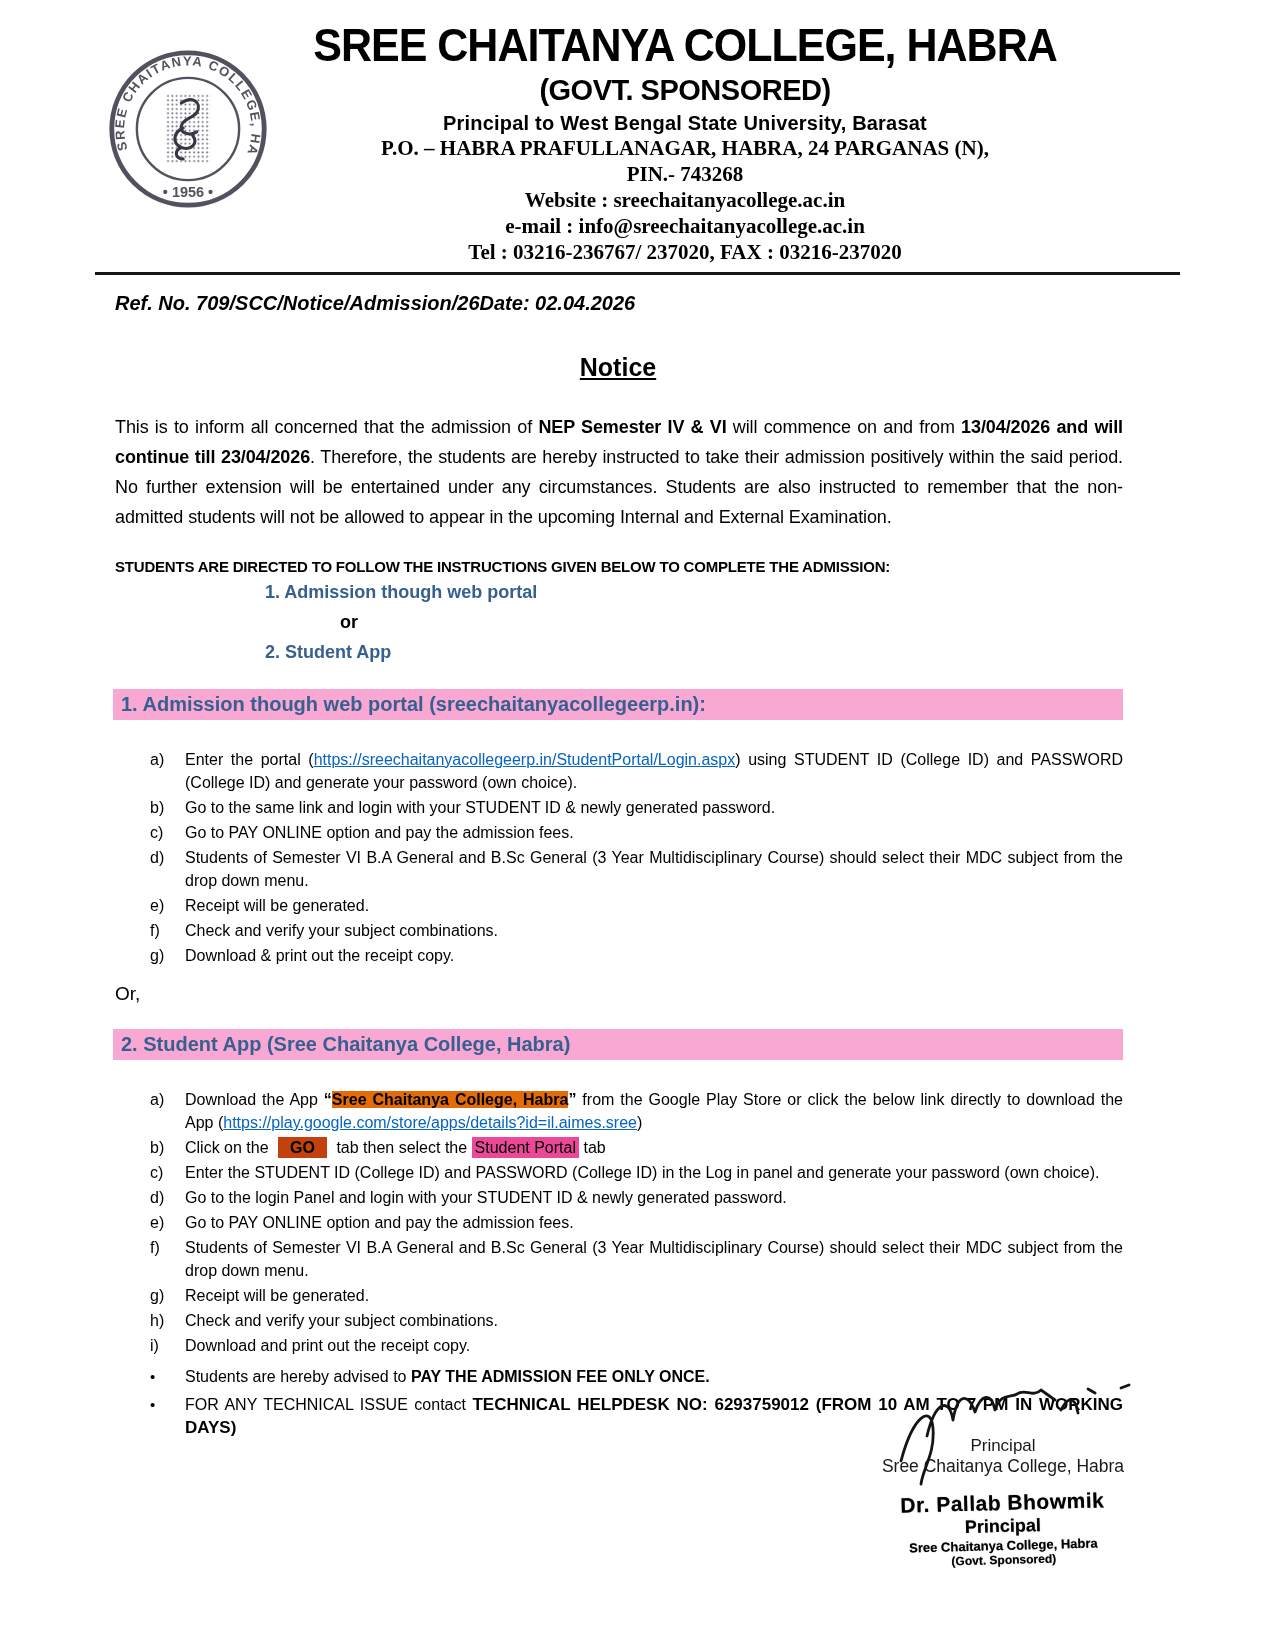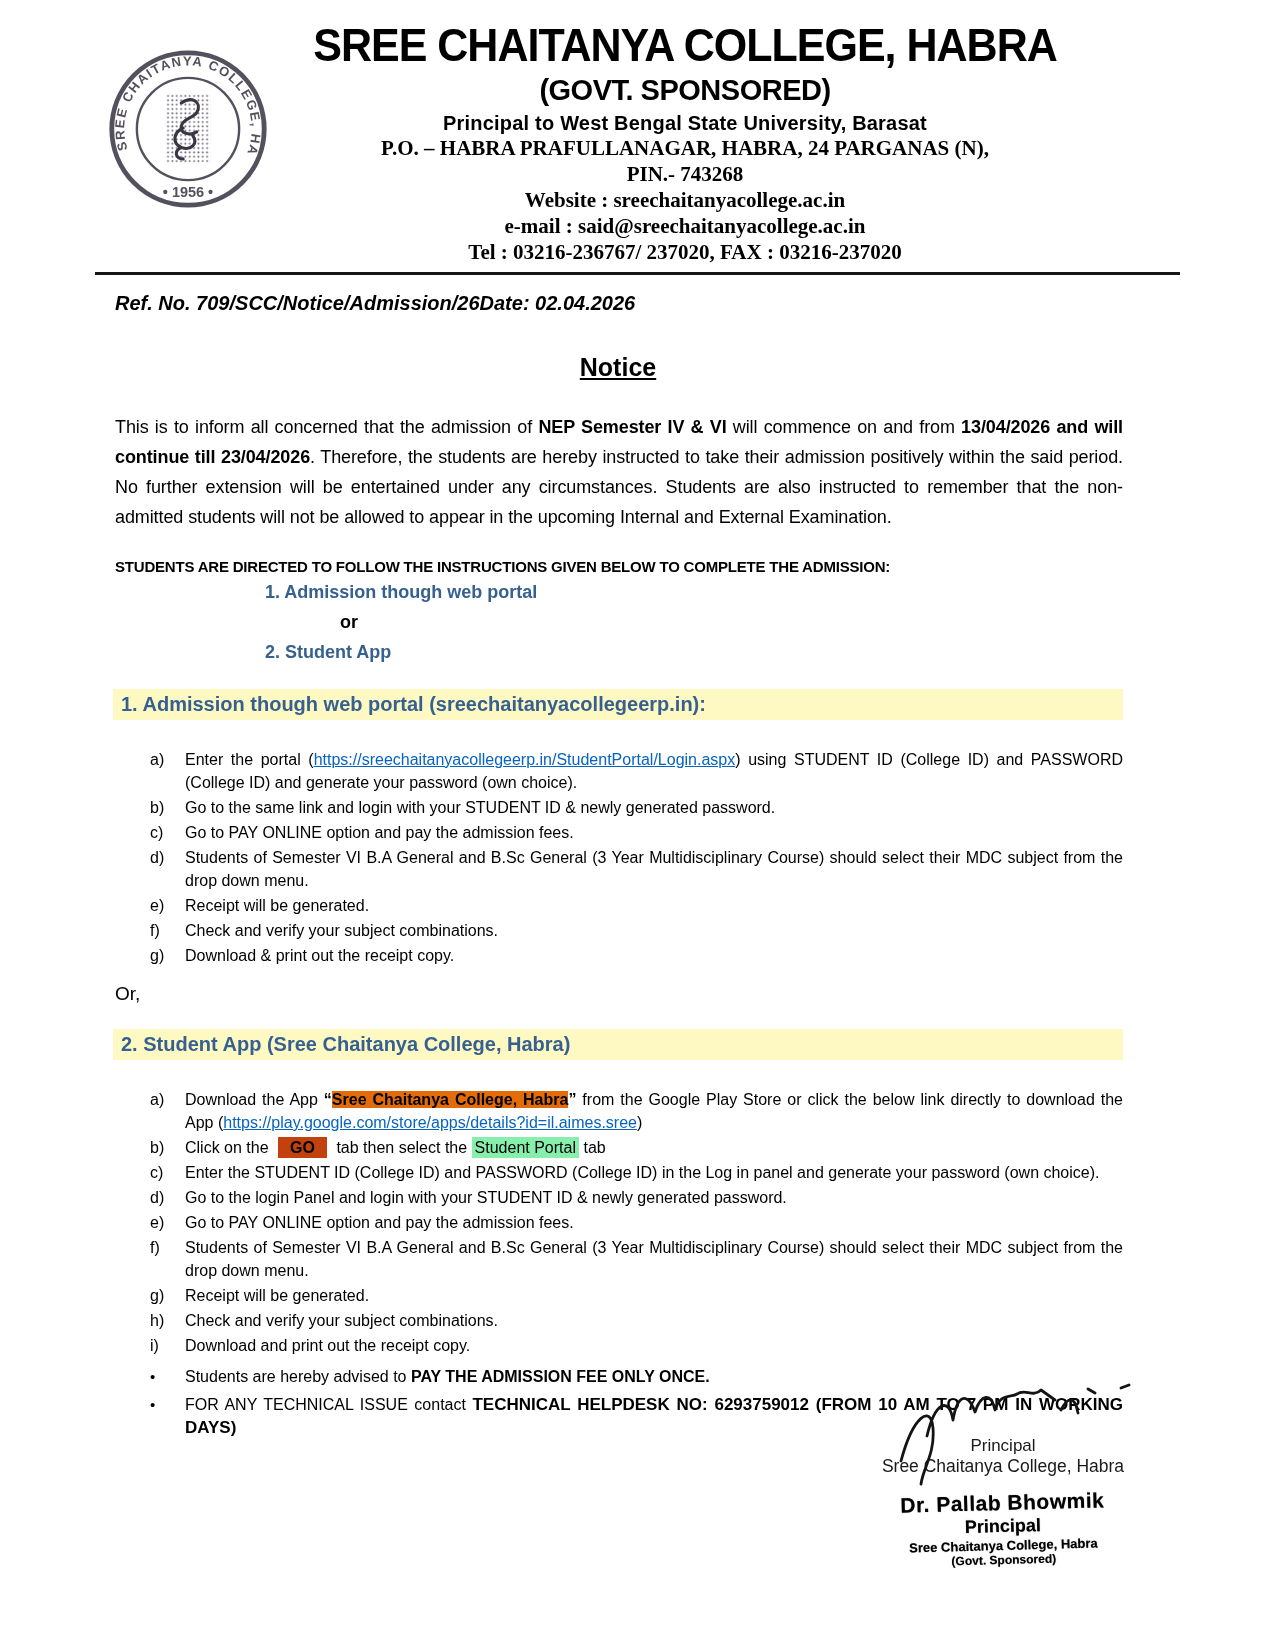--- a/index.html
+++ b/index.html
@@ -20,39 +20,39 @@
   .ref-row{display:flex;justify-content:flex-start;margin:17px 0 0 115px;width:1008px;
     font-weight:bold;font-style:italic;font-size:20px;padding-right:100px;box-sizing:border-box;}
   
   .content{margin:0 152px 0 113px;width:1010px;box-sizing:border-box;}
   .notice-title{font-size:25px;font-weight:bold;text-decoration:underline;text-align:center;
     margin:38px 0 0 0;}
   .intro{font-size:18px;line-height:30px;text-align:justify;margin:30px 0 0 2px;letter-spacing:-0.1px;}
   .directive{font-size:15px;font-weight:bold;margin:26px 0 0 2px;letter-spacing:-0.2px;}
   .opt{margin-left:152px;font-size:18px;font-weight:bold;color:#36608F;line-height:26px;margin-top:4px;}
   .opt.or{margin-left:227px;color:#000;}
-  .section-band{margin-top:24px;background:#fef9c3;color:#36608F;font-weight:bold;
+  .section-band{margin-top:24px;background:#f9a8d4;color:#36608F;font-weight:bold;
     font-size:20px;padding:4px 8px;box-sizing:border-box;}
   .list{margin-top:28px;}
   .li{display:flex;margin:2px 0;font-size:16px;line-height:23px;}
   .li-label{width:35px;margin-left:37px;flex-shrink:0;}
   .li-text{flex:1;text-align:justify;}
   .or-line{font-size:19px;margin:16px 0 0 2px;}
   .nb-label{font-size:16px;font-weight:bold;margin:12px 0 0 0;}
   .bullets{margin-top:8px;}
   .bullets .li{margin:5px 0;}
   .bullet-dot{width:35px;margin-left:37px;flex-shrink:0;font-size:15px;}
   
   .seg-r{}
   .seg-b{font-weight:bold;}
   .seg-bl{font-weight:bold;font-size:17px;}
   .seg-link{color:#0563C1;text-decoration:underline;cursor:pointer;}
   .seg-hl-orange{background:#E36C09;font-weight:bold;}
   .seg-hl-go{background:#c2410c;font-weight:bold;padding:2px 12px;margin:0 5px;}
-  .seg-hl-blue{background:#86efac;padding:2px 3px;margin-top:44px;}
+  .seg-hl-blue{background:#ec4899;padding:2px 3px;margin-top:44px;}
   
   .signature-block{position:absolute;left:858px;top:1390px;width:290px;text-align:center;}
   .sig-svg{position:absolute;left:25px;top:-14px;pointer-events:none;}
   .sig-principal{margin-top:46px;font-size:17px;color:#1a1a1a;}
   .sig-org{font-size:17.5px;color:#1a1a1a;}
   .stamp{margin-top:14px;font-weight:bold;transform:rotate(-1.5deg);
     text-shadow:0 0 1px rgba(0,0,0,0.55);}
   .stamp-name{font-size:21px;letter-spacing:0.5px;}
   .stamp-title{font-size:18px;margin-top:1px;}
   .stamp-org{font-size:13px;margin-top:1px;}
@@ -82,21 +82,21 @@
         <text x="85" y="155" text-anchor="middle" font-size="15" font-weight="bold" fill="#55505e" font-family="Liberation Sans, sans-serif">• 1956 •</text>
       </svg>
     </div>
     <div class="header-text">
       <div class="college-name">SREE CHAITANYA COLLEGE, HABRA</div>
       <div class="sponsored">(GOVT. SPONSORED)</div>
       <div class="affiliation">Principal to West Bengal State University, Barasat</div>
       <div class="serifline">P.O. – HABRA PRAFULLANAGAR, HABRA, 24 PARGANAS (N),</div>
       <div class="serifline">PIN.- 743268</div>
       <div class="serifline">Website : sreechaitanyacollege.ac.in</div>
-      <div class="serifline">e-mail : said@sreechaitanyacollege.ac.in</div>
+      <div class="serifline">e-mail : info@sreechaitanyacollege.ac.in</div>
       <div class="serifline">Tel : 03216-236767/ 237020, FAX : 03216-237020</div>
     </div>
   </header>
 
   <div class="rule"></div>
 
   <div class="ref-row">
     <span>Ref. No. 709/SCC/Notice/Admission/26</span>
     <span>Date: 02.04.2026</span>
   </div>

